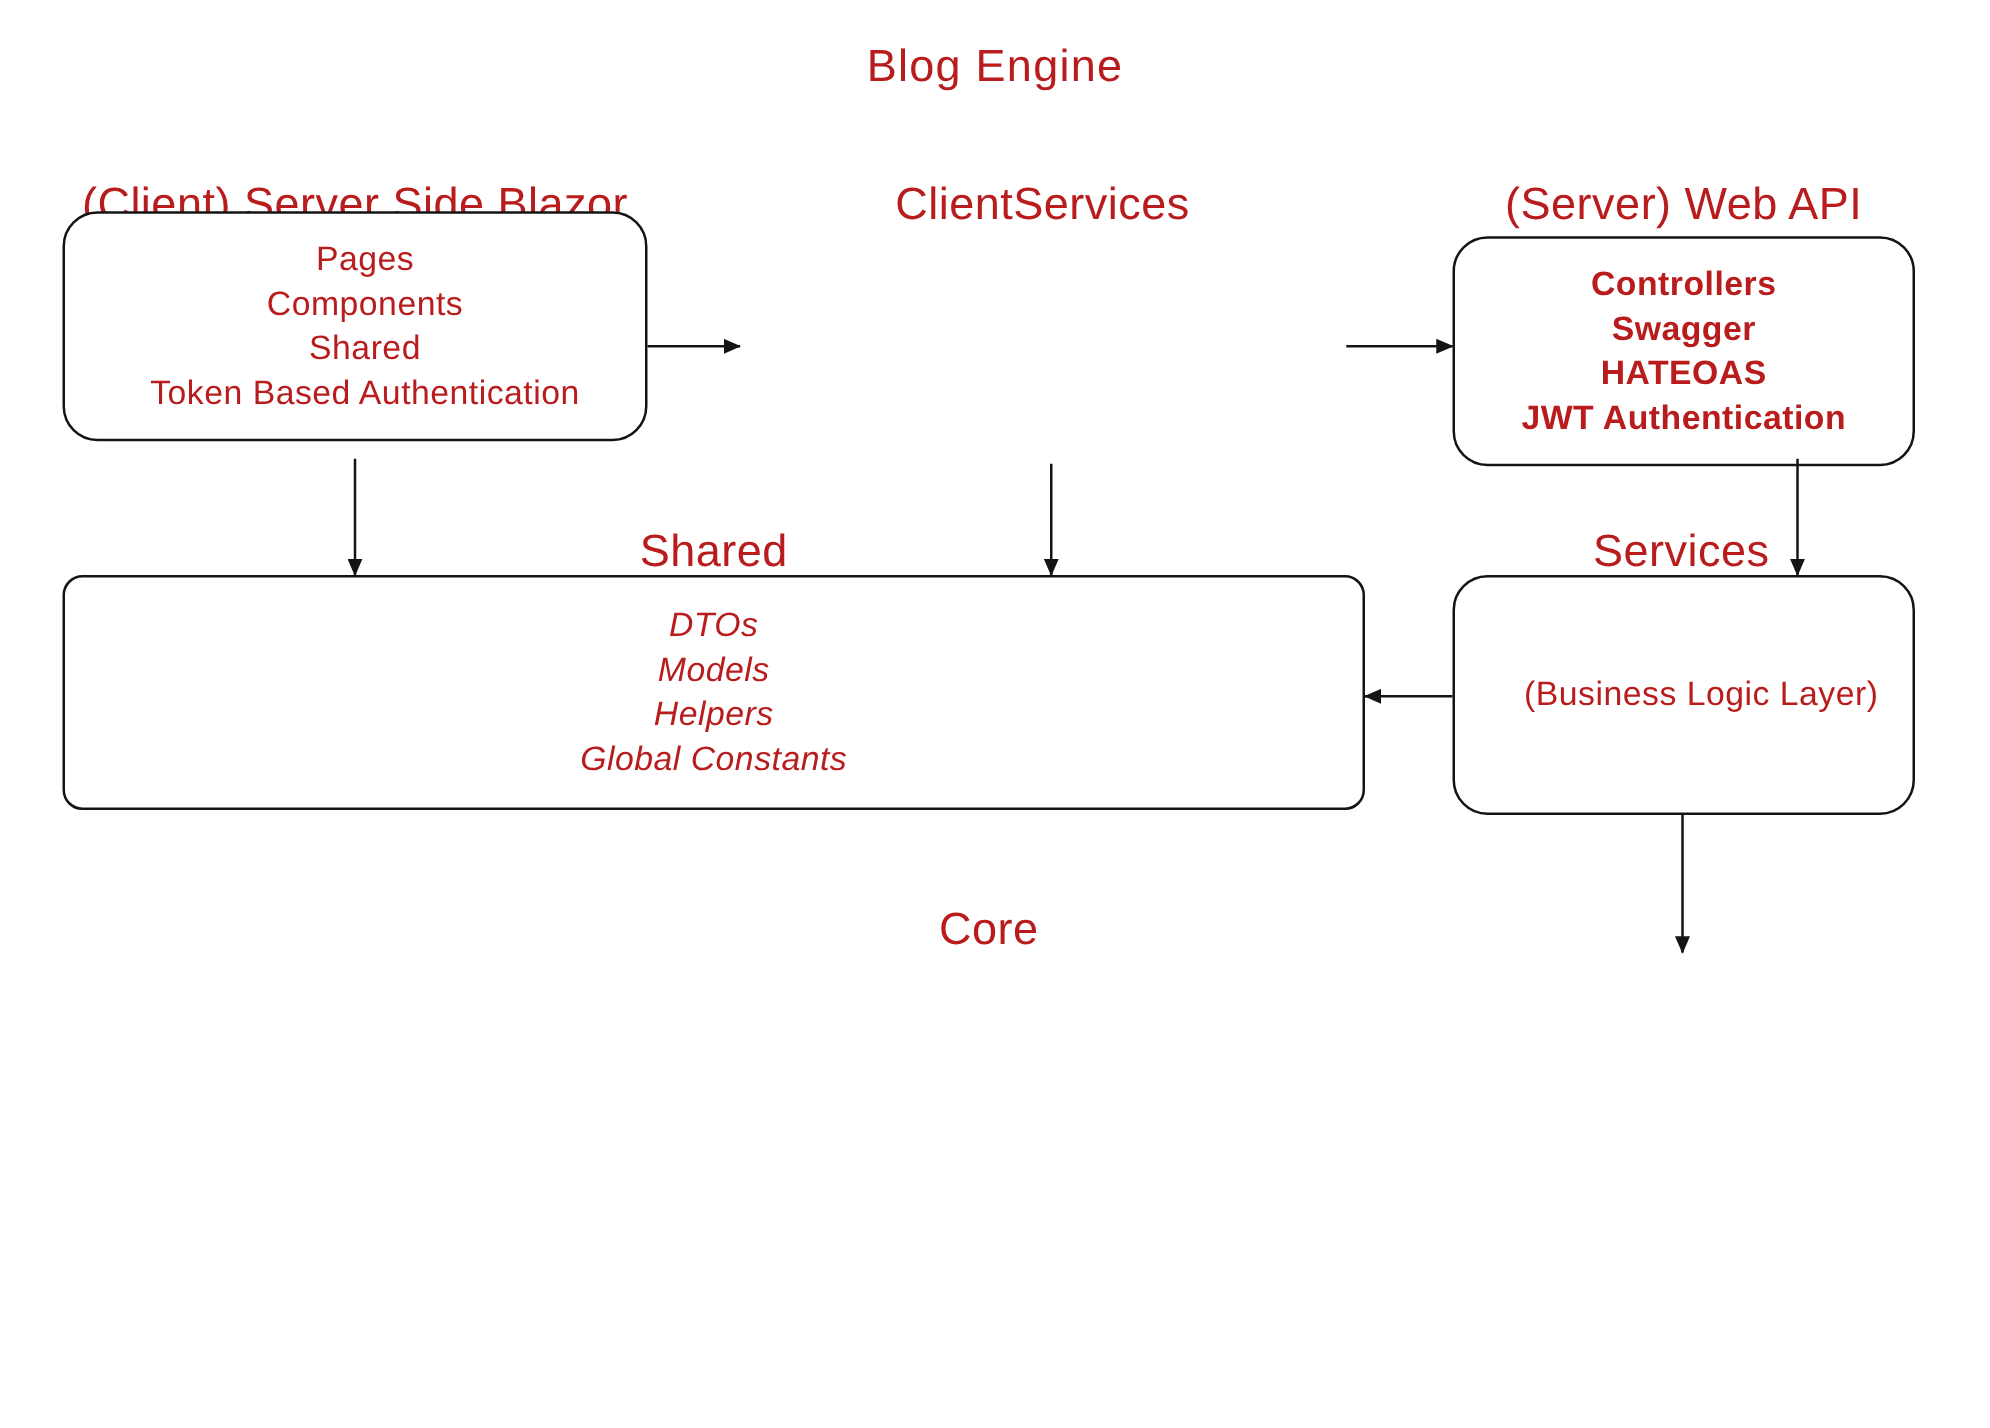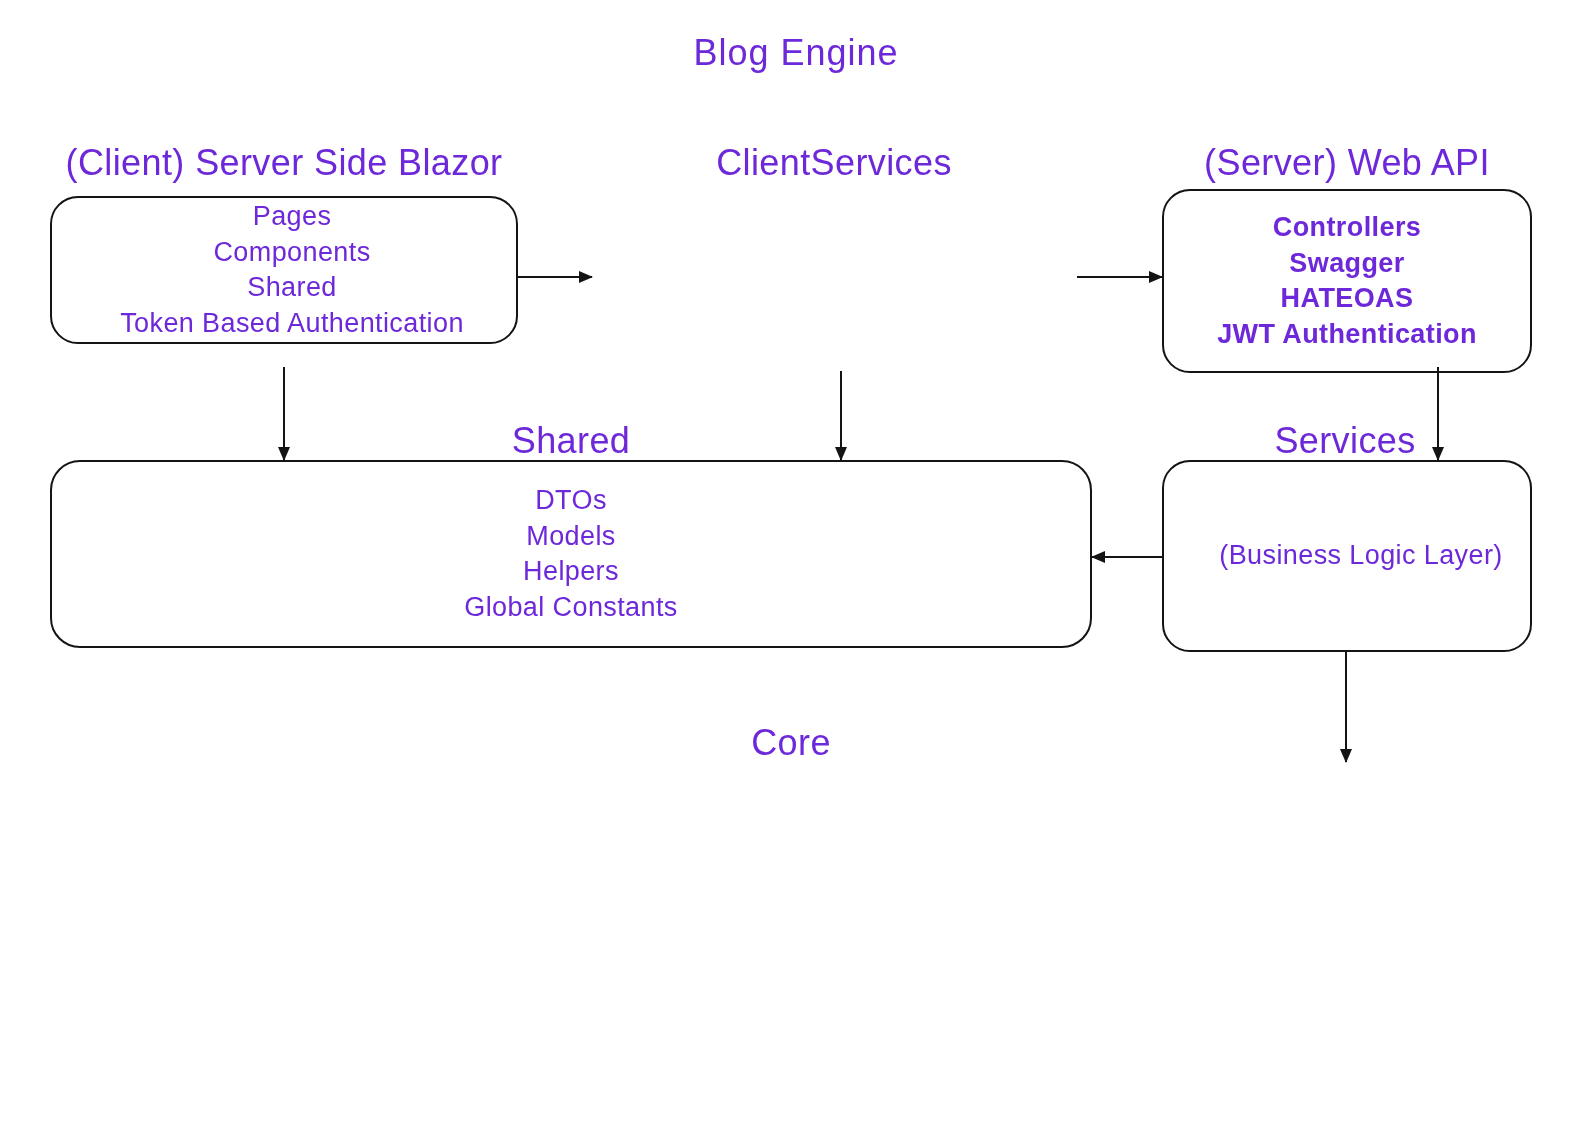--- a/index.html
+++ b/index.html
@@ -6,21 +6,21 @@
     margin: 0;
     padding: 0;
     background: #ffffff;
   }
   .canvas {
     position: relative;
     width: 1592px;
     height: 1142px;
     background: #ffffff;
     font-family: "Liberation Sans", "DejaVu Sans", sans-serif;
-    color: #6d28d9;
+    color: #b91c1c;
     overflow: hidden;
   }
   .title {
     position: absolute;
     left: 0;
     top: 32px;
     width: 100%;
     text-align: center;
     font-size: 36px;
     letter-spacing: 1px;
@@ -38,21 +38,22 @@
     box-sizing: border-box;
     border: 2px solid #141414;
     border-radius: 28px;
     background: #ffffff;
     display: flex;
     flex-direction: column;
     justify-content: center;
     align-items: center;
   }
   .node-box.big {
-    border-radius: 30px;
+    border-radius: 16px;
+    font-style: italic;
   }
   .node-line {
     font-size: 27px;
     line-height: 35.5px;
     letter-spacing: 0.4px;
     text-align: center;
     white-space: nowrap;
   }
   .arrow-layer {
     position: absolute;
@@ -69,21 +70,21 @@
 
   
   .pos-label-blazor          { left: 34px;   top: 142px; width: 500px; }
   .pos-label-client_services { left: 584px;  top: 142px; width: 500px; }
   .pos-label-web_api         { left: 1097px; top: 142px; width: 500px; }
   .pos-label-shared          { left: 321px;  top: 420px; width: 500px; }
   .pos-label-services        { left: 1095px; top: 420px; width: 500px; }
   .pos-label-core            { left: 541px;  top: 722px; width: 500px; }
 
   
-  .pos-box-blazor          { left: 50px;   top: 196px; width: 468px;  height: 148px; padding-left: 16px; }
+  .pos-box-blazor          { left: 50px;   top: 169px; width: 468px;  height: 184px; padding-left: 16px; }
   .pos-box-client_services { left: 592px;  top: 183px; width: 485px;  height: 188px; }
   .pos-box-web_api         { left: 1162px; top: 189px; width: 370px;  height: 184px; font-weight: bold; }
   .pos-box-shared          { left: 50px;   top: 460px; width: 1042px; height: 188px; }
   .pos-box-services        { left: 1162px; top: 460px; width: 370px;  height: 192px; padding-left: 28px; }
   .pos-box-core            { left: 50px;   top: 762px; width: 1482px; height: 309px; }
 </style>
 </head>
 <body>
 
 <div class="canvas">

